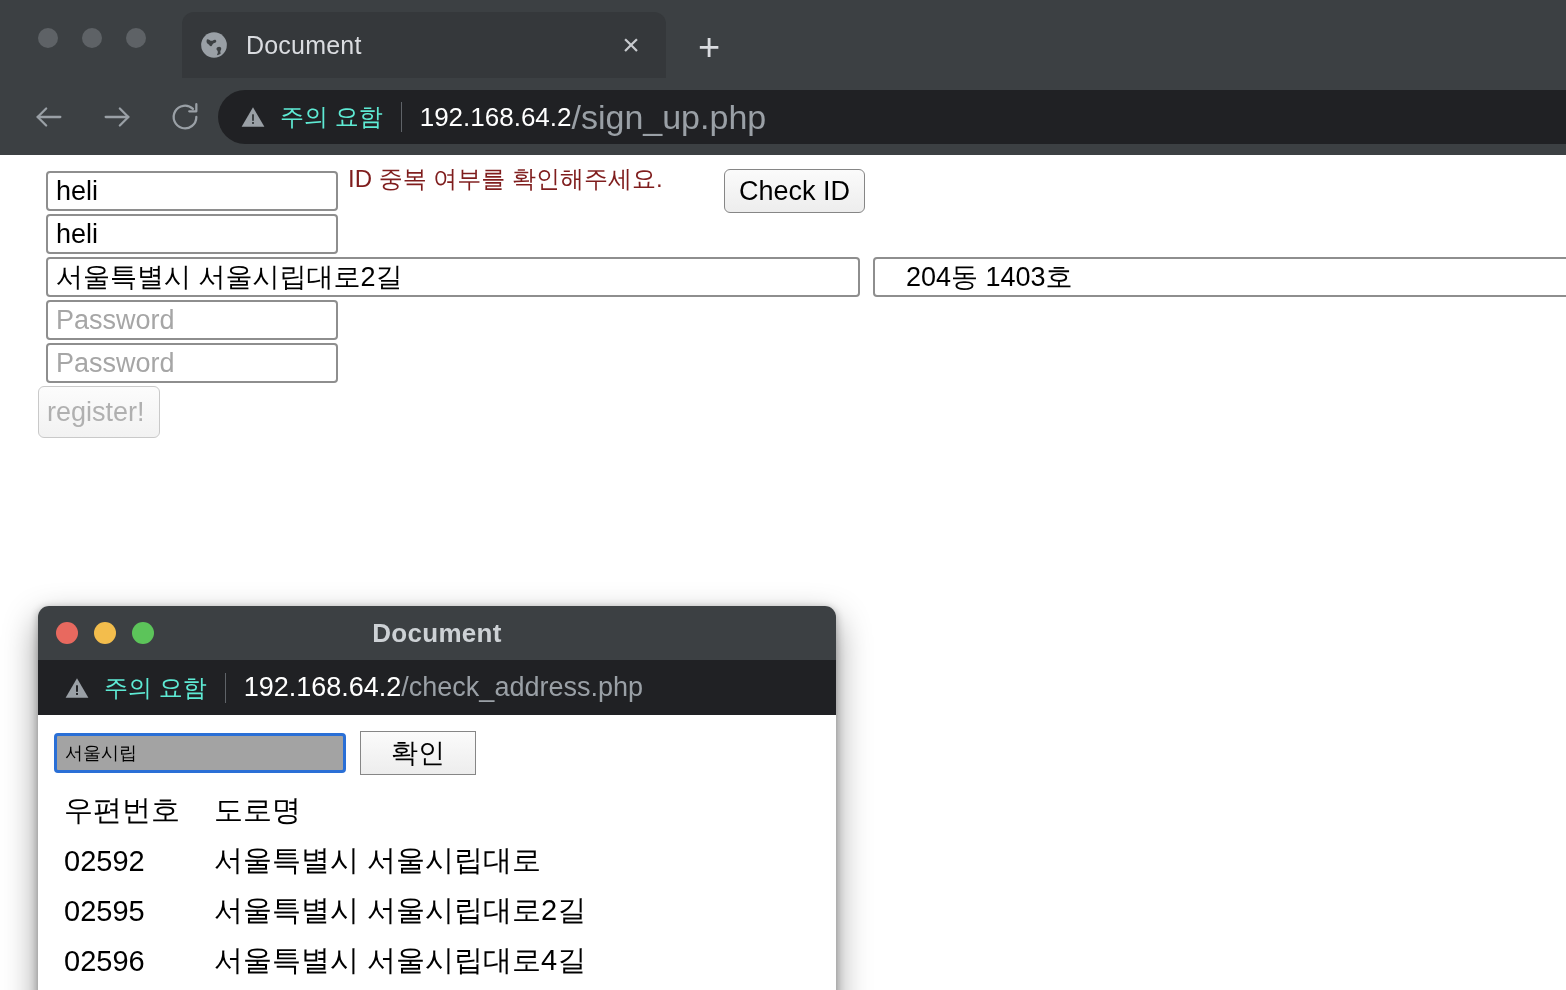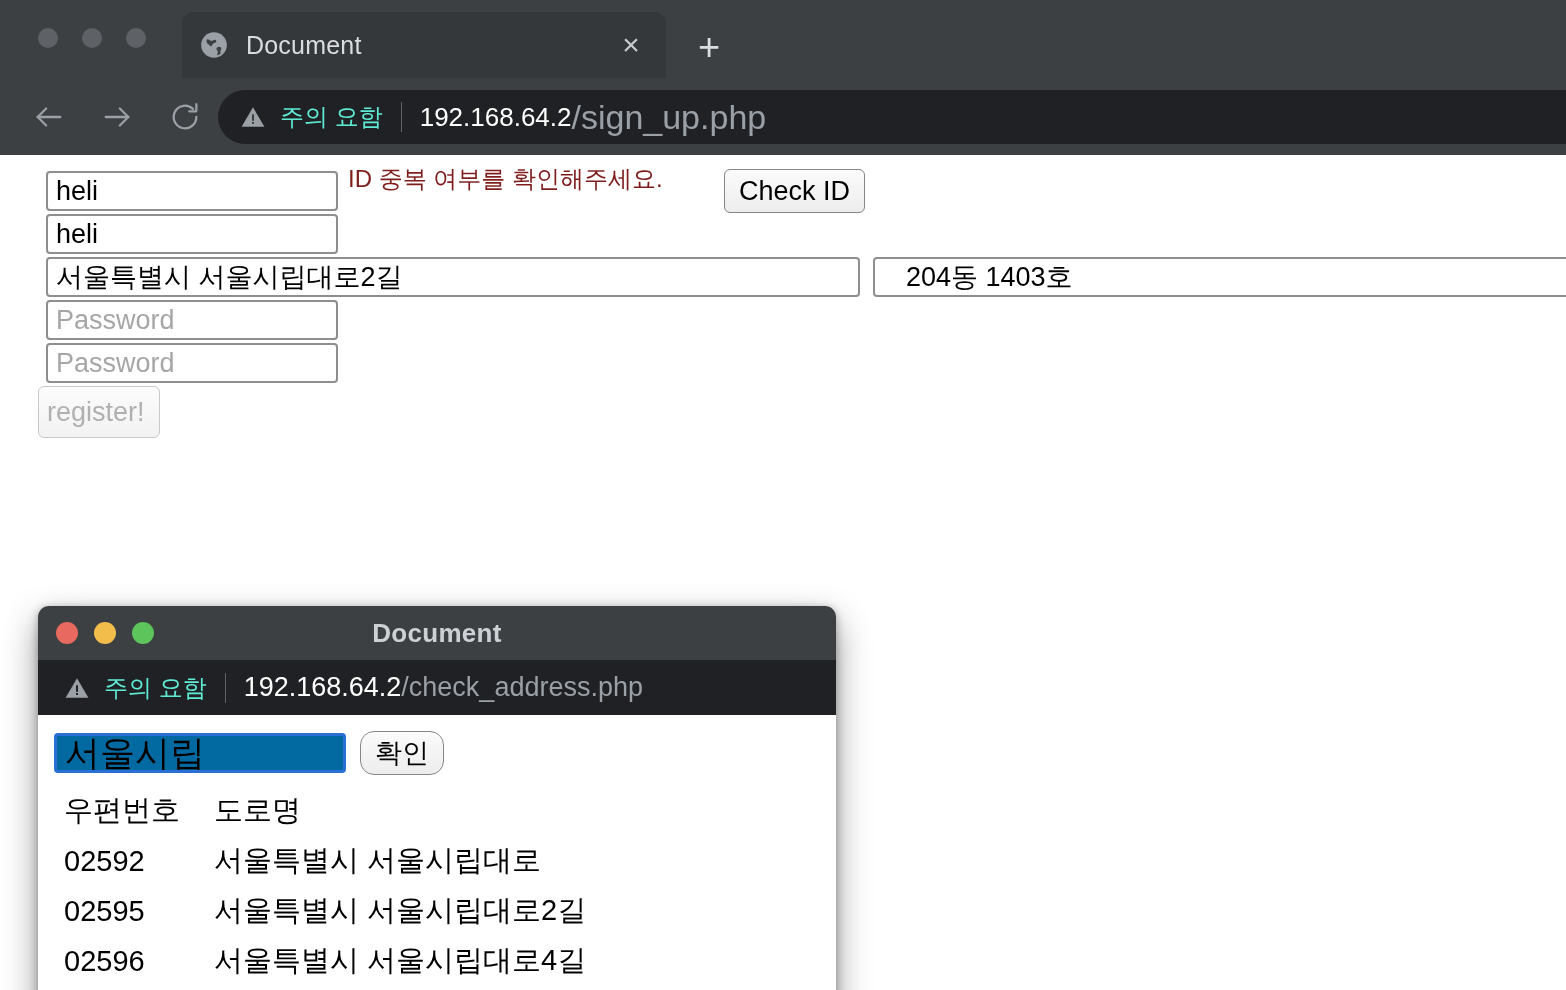--- a/index.html
+++ b/index.html
@@ -258,41 +258,41 @@
     position: relative;
     height: 399px;
     background: #ffffff;
     overflow: hidden;
   }
   .search-input {
     position: absolute;
     left: 16px; top: 18px;
     width: 292px; height: 40px;
     box-sizing: border-box;
-    background: #0369a1;
+    background: #a3a3a3;
     border: 3px solid #2a6fd6;
     border-radius: 4px;
     font-family: "Liberation Sans", "DejaVu Sans", sans-serif;
-    font-size: 35px;
+    font-size: 18px;
     color: #000000;
     padding: 0 8px;
     outline: none;
   }
   .search-btn {
     position: absolute;
     left: 322px; top: 16px;
     height: 44px;
     box-sizing: border-box;
     background: linear-gradient(#fbfbfb, #ededed);
     border: 1px solid #868686;
-    border-radius: 14px;
+    border-radius: 0;
     font-family: "Liberation Sans", "DejaVu Sans", sans-serif;
     font-size: 27px;
     color: #000000;
-    padding: 0 14px;
+    padding: 0 30px;
     line-height: 1;
   }
 
   .addr-table {
     position: absolute;
     left: 0; top: 71px;
     width: 100%;
     border-collapse: collapse;
     font-size: 29px;
     color: #000000;

